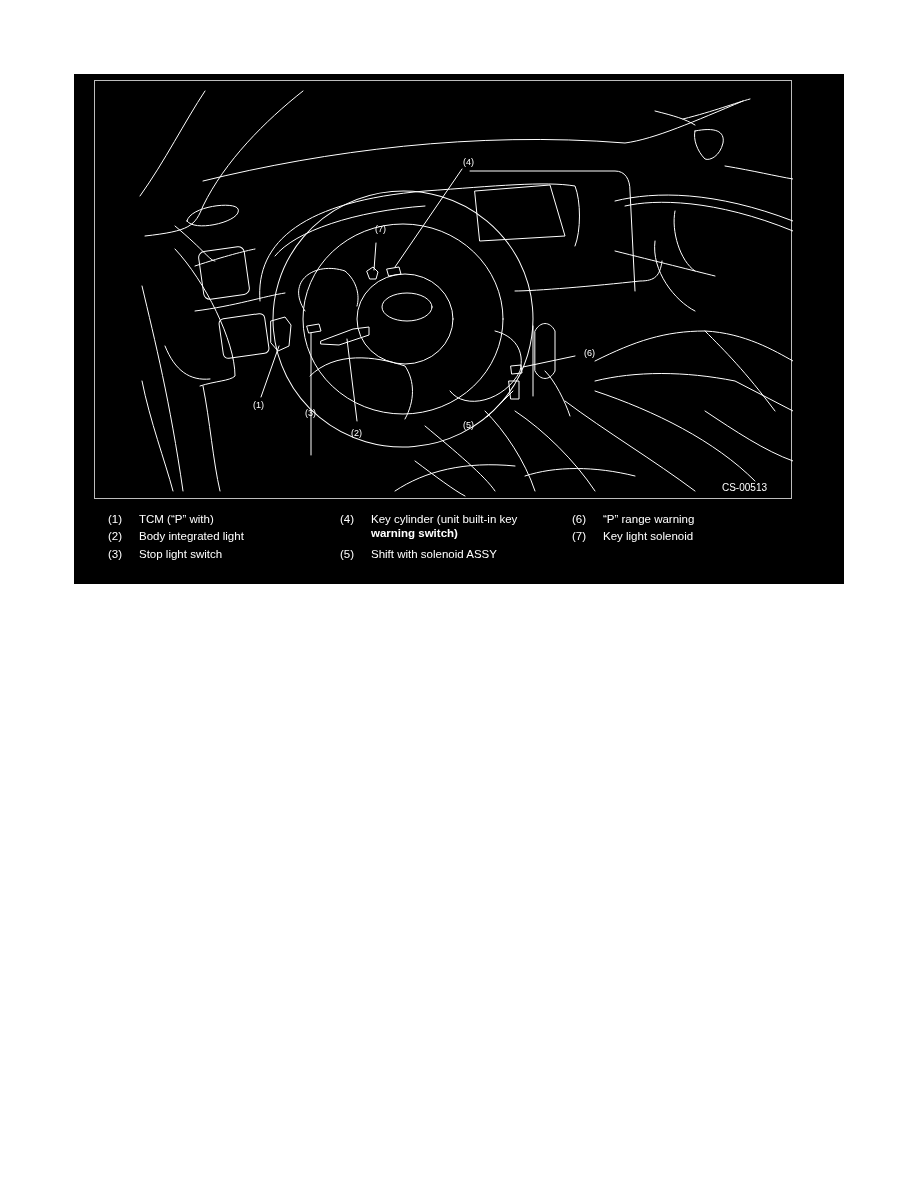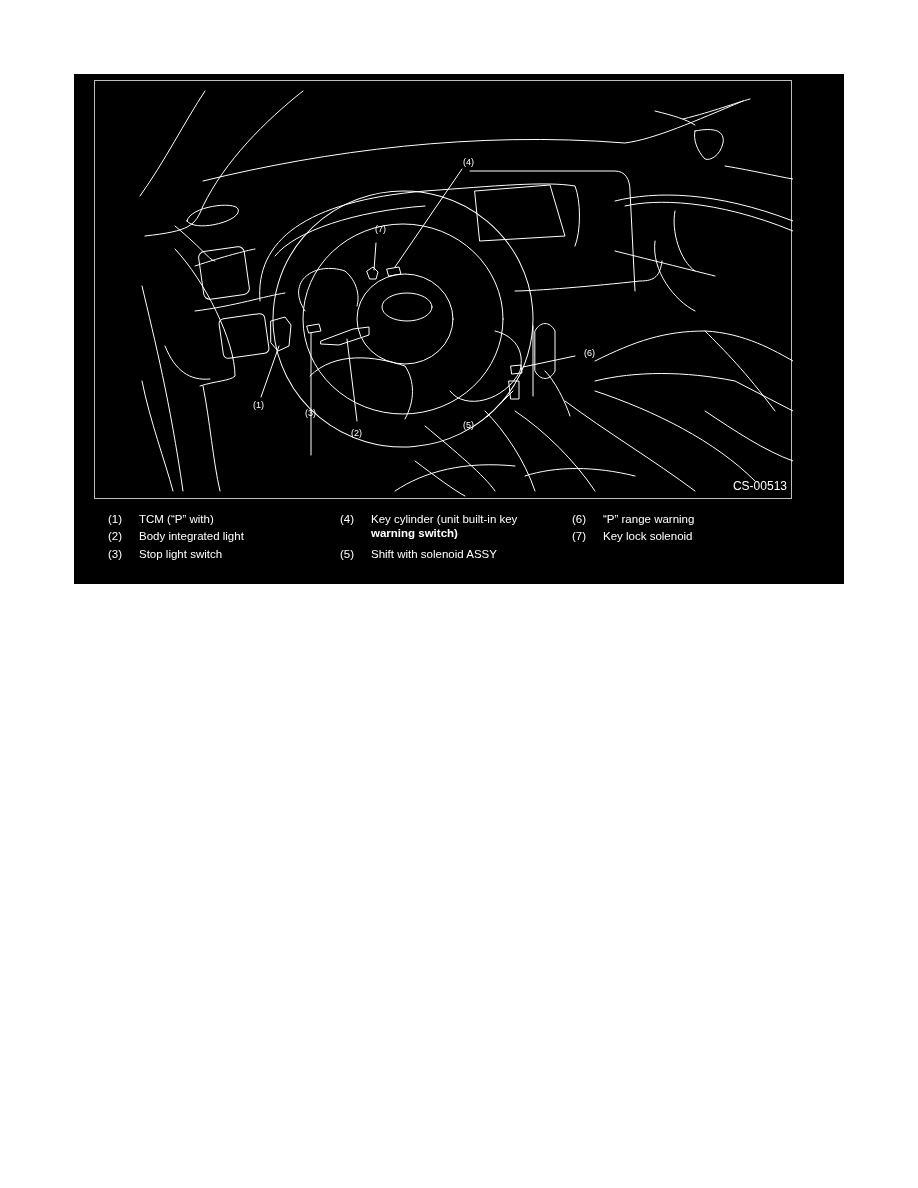--- a/index.html
+++ b/index.html
@@ -12,22 +12,22 @@
       position: absolute; left: 20px; top: 6px; width: 698px; height: 419px;
       border: 1px solid #bdbdbd; box-sizing: border-box; background: #000;
     }
     .frame svg { position: absolute; left: 0; top: 0; }
     .callout {
       position: absolute; color: #ffffff;
       font-family: "Liberation Sans", sans-serif; font-size: 9px; line-height: 10px;
       white-space: nowrap;
     }
     .code {
-      position: absolute; right: 4px; bottom: 5px; color: #ffffff;
-      font-family: "Liberation Sans", sans-serif; font-size: 12px;
+      position: absolute; right: 24px; bottom: 5px; color: #ffffff;
+      font-family: "Liberation Sans", sans-serif; font-size: 10px;
     }
     .legend {
       position: absolute; left: 0; top: 439px; width: 770px; height: 60px;
       font-family: "Liberation Sans", sans-serif; font-size: 11.5px; color: #ffffff;
     }
     .legend-item { position: absolute; line-height: 13px; }
     .legend-num { position: absolute; left: 0; top: 0; }
     .legend-text { position: absolute; left: 31px; top: 0; white-space: nowrap; }
   </style>
 </head>
@@ -147,16 +147,16 @@
     <div class="legend-item" style="left:266px; top:35px;">
       <span class="legend-num">(5)</span>
       <span class="legend-text">Shift with solenoid ASSY</span>
     </div>
     <div class="legend-item" style="left:498px; top:0px;">
       <span class="legend-num">(6)</span>
       <span class="legend-text">“P” range warning</span>
     </div>
     <div class="legend-item" style="left:498px; top:17px;">
       <span class="legend-num">(7)</span>
-      <span class="legend-text">Key lock solenoid</span>
+      <span class="legend-text">Key light solenoid</span>
     </div>
   </div>
 </div>
 
 </body></html>

